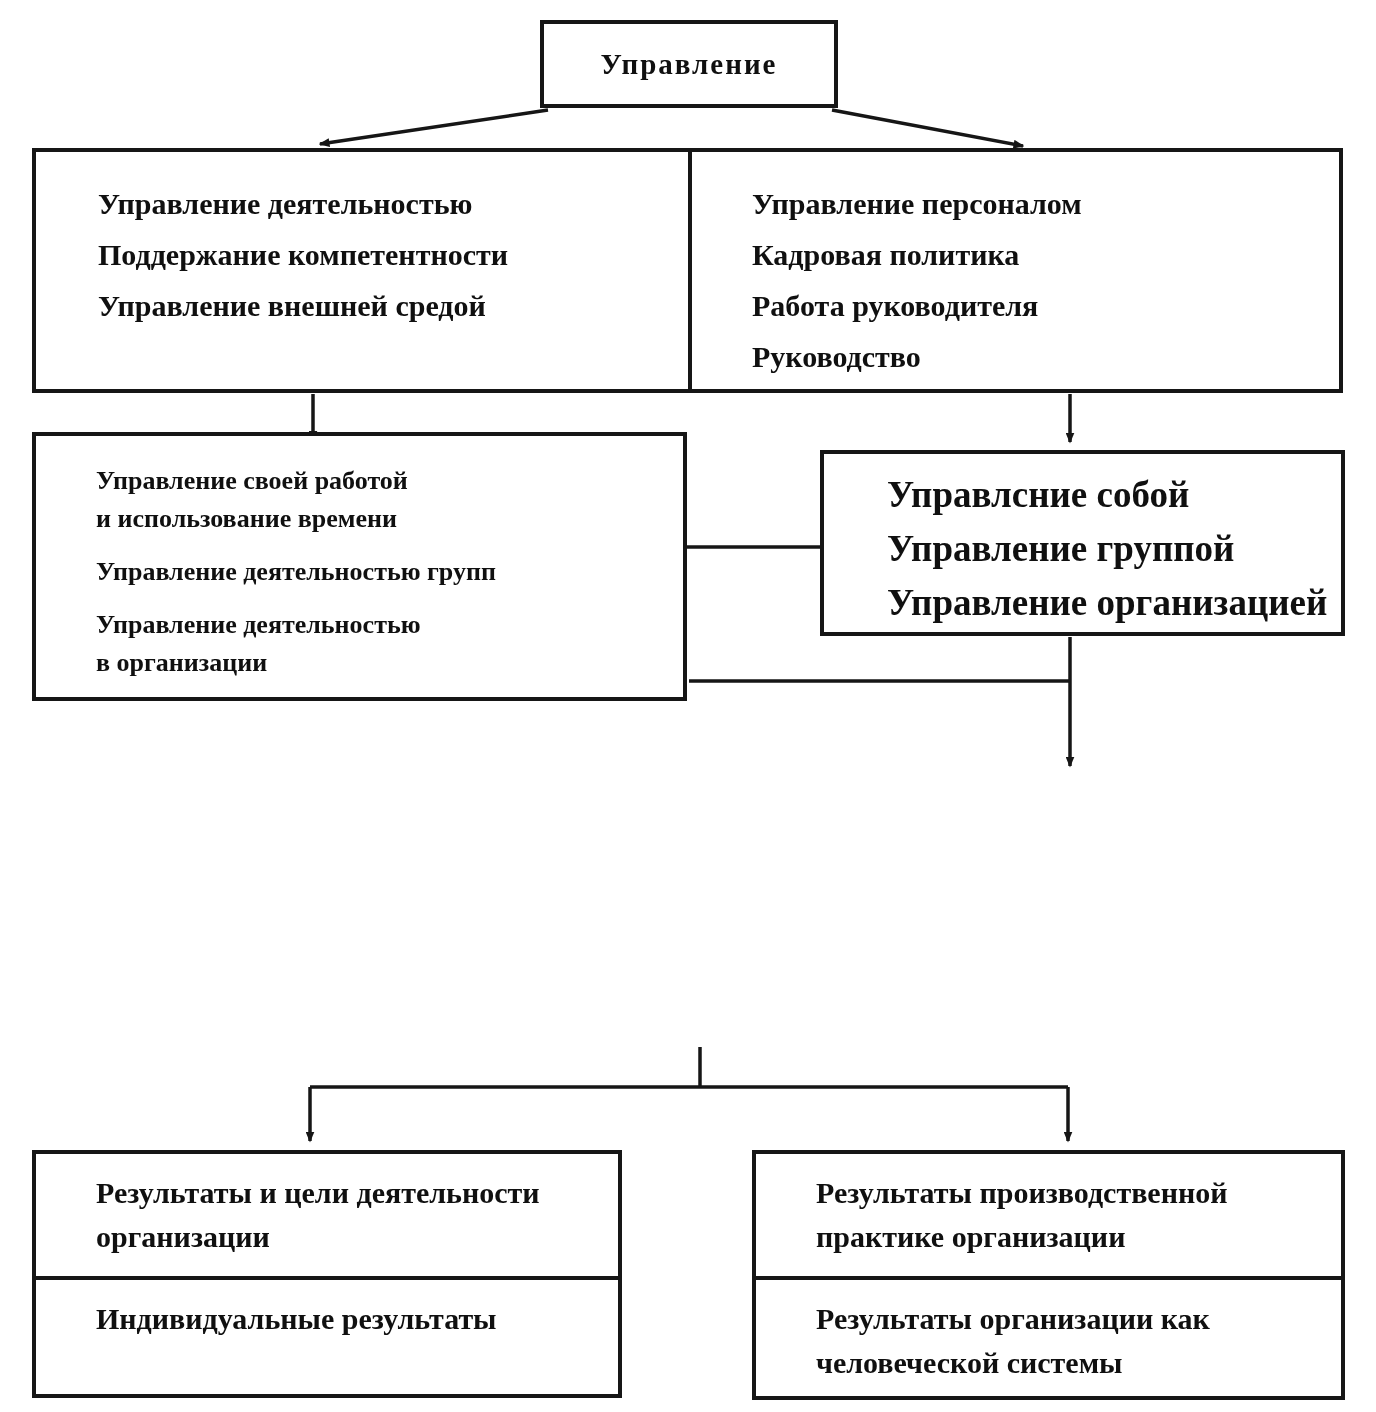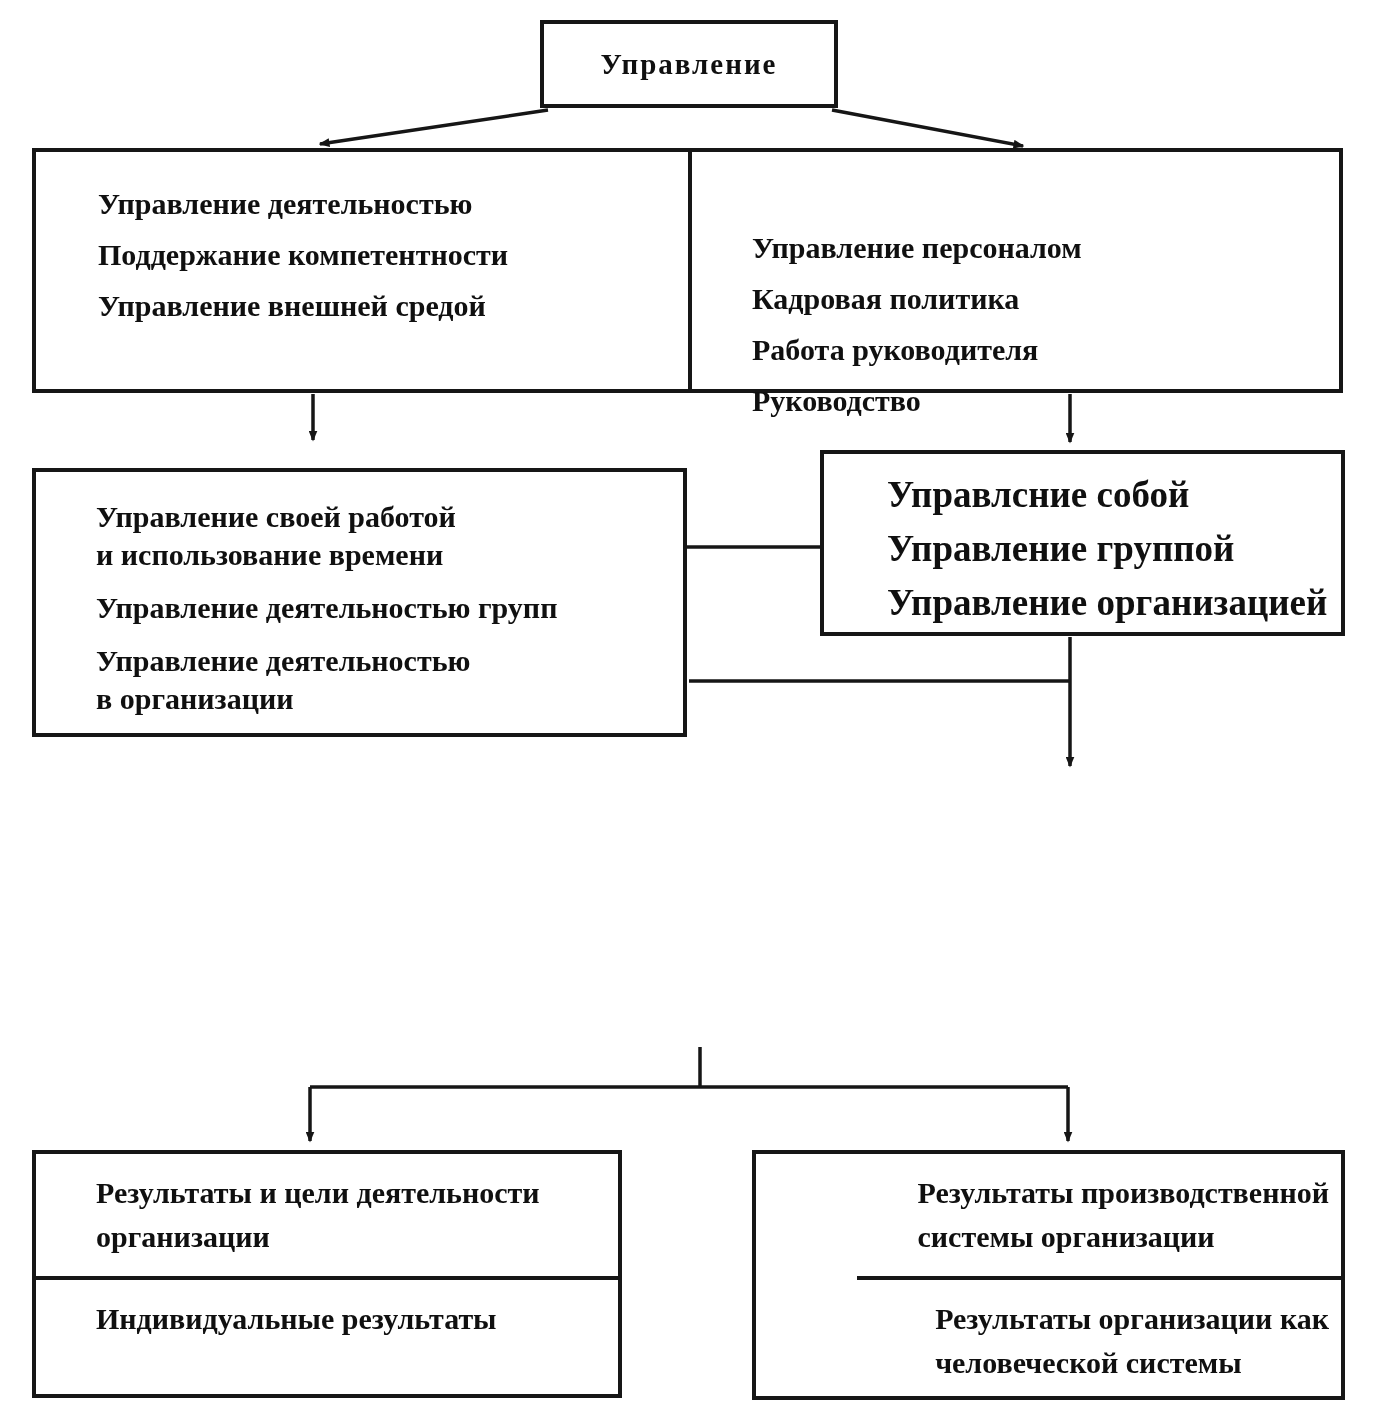--- a/index.html
+++ b/index.html
@@ -20,37 +20,37 @@
     font-weight:bold;
   }
   .top-box{
     left:540px;top:20px;width:298px;height:88px;
     display:flex;align-items:center;justify-content:center;
     font-size:29px;letter-spacing:2px;font-weight:600;
   }
   .row1{left:32px;top:148px;width:1311px;height:245px;display:flex;}
   .r1cell{box-sizing:border-box;padding:26px 14px 0 62px;line-height:51px;font-size:30px;}
   .r1cell.left{width:656px;border-right:4px solid #161616;}
-  .r1cell.right{flex:1;padding-left:60px;margin-top:44px;}
+  .r1cell.right{flex:1;padding-left:60px;}
   .row2-left{
-    left:32px;top:468px;width:655px;height:269px;
-    padding:26px 0 0 60px;font-size:30px;
+    left:32px;top:432px;width:655px;height:269px;
+    padding:26px 0 0 60px;font-size:26px;
   }
   .row2-left p{margin:0 0 15px 0;line-height:38px;}
   .row2-right{
     left:820px;top:450px;width:525px;height:186px;
     padding:14px 10px 0 63px;font-size:37px;line-height:54px;
   }
   .practice{
     left:32px;top:775px;width:1311px;height:270px;
     padding:17px 18px 0 54px;font-size:28px;line-height:46px;
   }
   .result{display:flex;flex-direction:column;}
   .result-left{left:32px;top:1150px;width:590px;height:248px;}
-  .result-right{left:752px;top:1150px;width:593px;height:250px;align-items:flex-end;}
+  .result-right{left:752px;top:1150px;width:593px;height:250px;}
   .rcell{box-sizing:border-box;padding:17px 12px 0 60px;font-size:30px;line-height:44px;}
   .rcell.topcell{height:126px;border-bottom:4px solid #161616;}
   .rcell.bottomcell{flex:1;}
   .ln{white-space:nowrap;}
   .connectors path, .connectors line{stroke:#161616;stroke-width:3.5;fill:none;}
   .connectors marker path{fill:#161616;stroke:none;}
 </style>
 </head>
 <body>
 
@@ -120,21 +120,21 @@
       <div class="ln">организации</div>
     </div>
     <div class="rcell bottomcell">
       <div class="ln">Индивидуальные результаты</div>
     </div>
   </div>
 
   <div class="box result result-right">
     <div class="rcell topcell">
       <div class="ln">Результаты производственной</div>
-      <div class="ln">системы организации</div>
+      <div class="ln">практике организации</div>
     </div>
     <div class="rcell bottomcell">
       <div class="ln">Результаты организации как</div>
       <div class="ln">человеческой системы</div>
     </div>
   </div>
 
 </div>
 
 </body></html>

